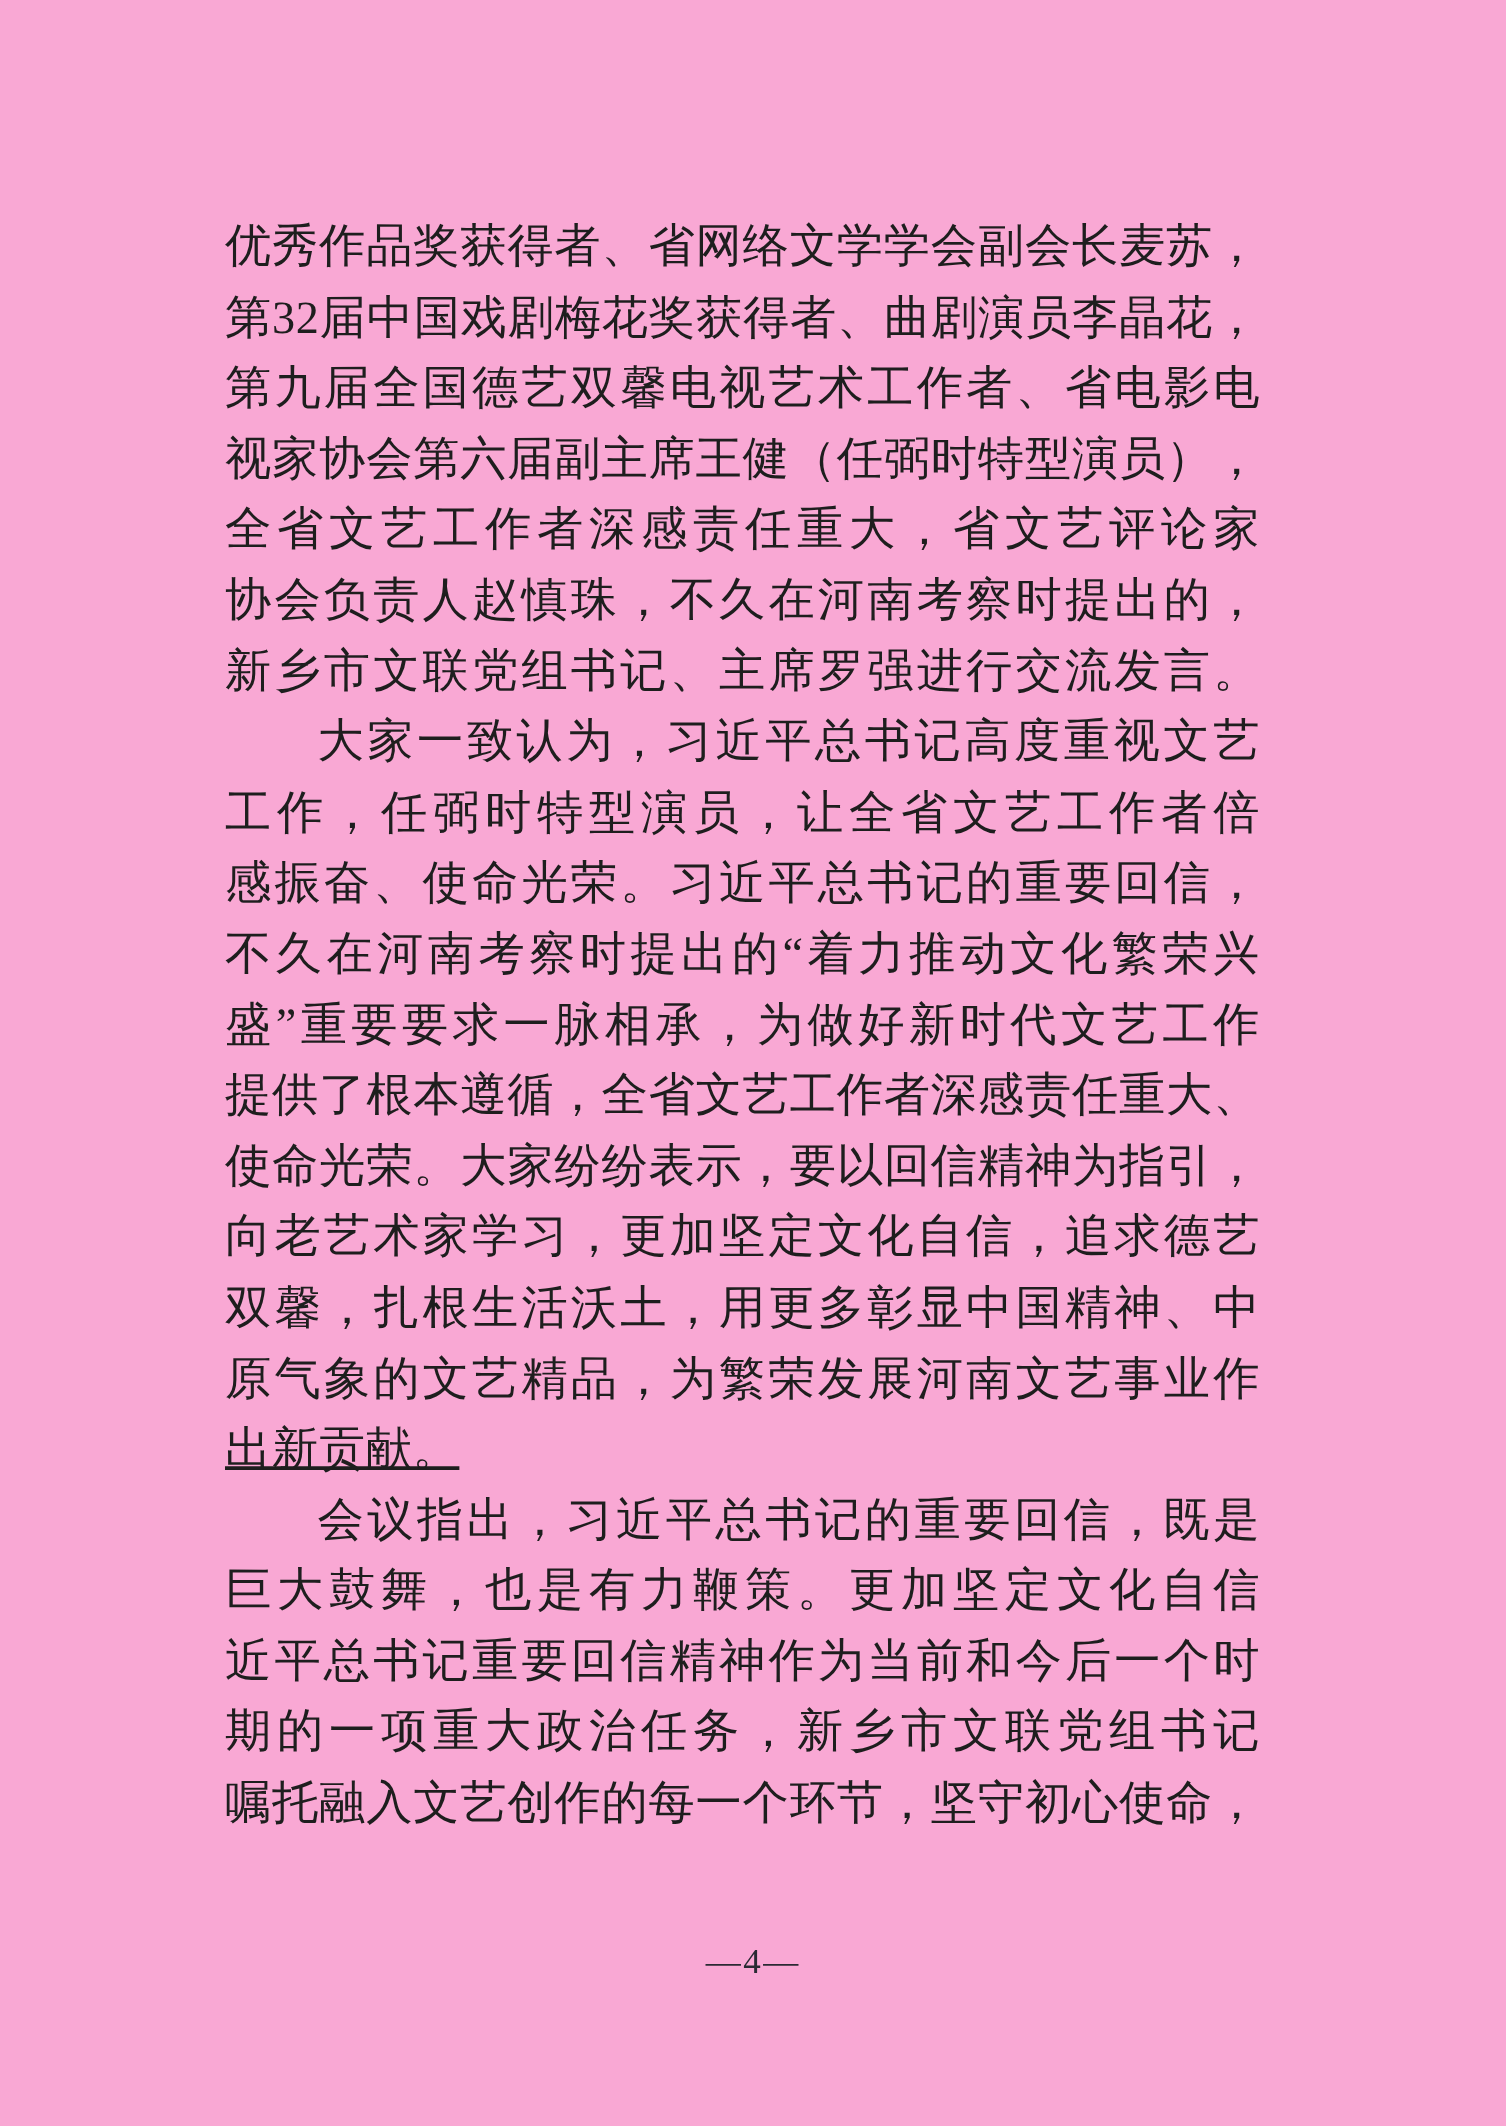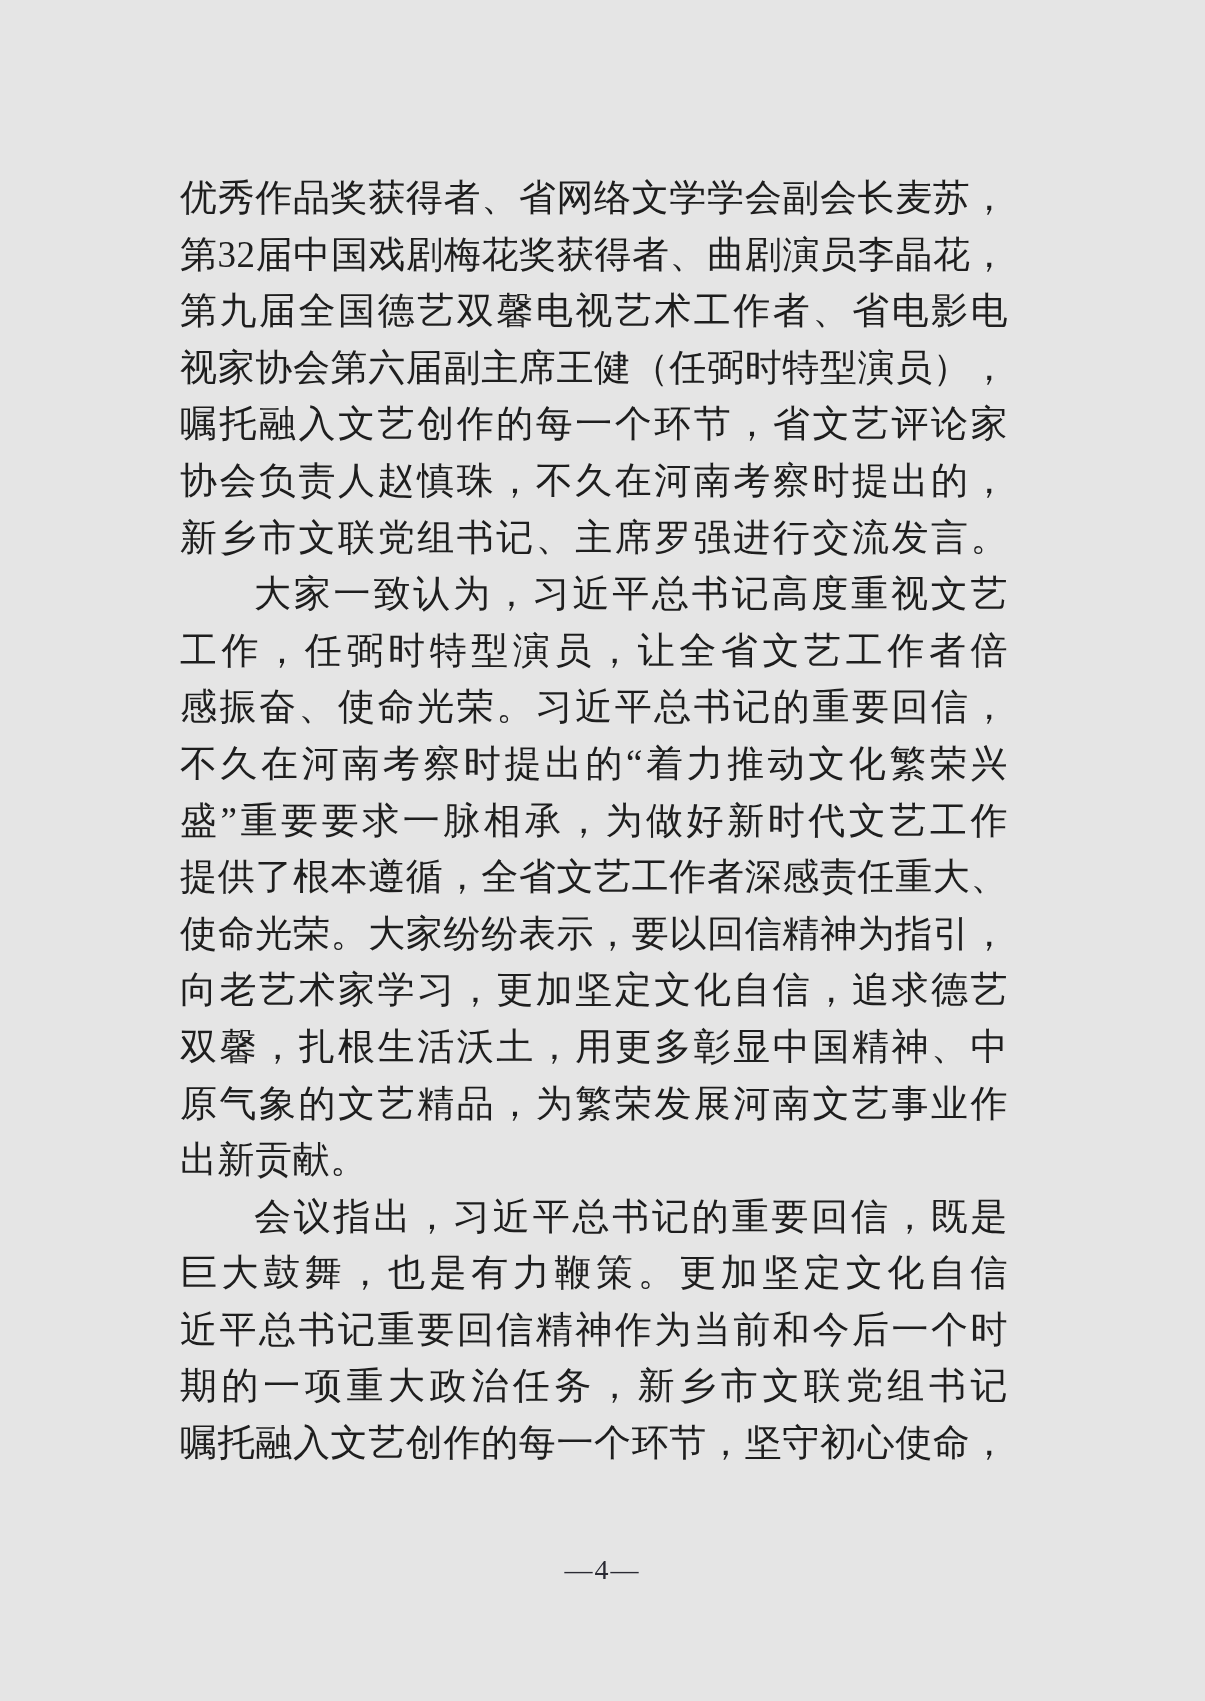--- a/index.html
+++ b/index.html
@@ -30,47 +30,48 @@
     text-align: justify;
     text-align-last: justify;
     text-justify: inter-character;
     letter-spacing: 0.5px;
   }
   .line.indent {
     padding-left: 74px; 
   }
   .line.short {
     text-align-last: left; 
+    text-decoration: underline;
   }
   .page-footer {
     position: absolute;
     left: 0;
     top: 1550px;
     width: 100%;
     text-align: center;
   }
   .page-number {
     font-size: 28px;
     line-height: 40px;
     letter-spacing: 2px;
     color: #2a2a33;
   }
 </style>
 </head>
 <body>
 
-<div class="page" style="background: #e5e5e5; color: rgb(30, 30, 30);">
+<div class="page" style="background: #f9a8d4; color: rgb(30, 30, 30);">
 
   <main class="text-block">
 
   <div class="line">优秀作品奖获得者、省网络文学学会副会长麦苏，</div>
       <div class="line">第32届中国戏剧梅花奖获得者、曲剧演员李晶花，</div>
       <div class="line">第九届全国德艺双馨电视艺术工作者、省电影电</div>
       <div class="line">视家协会第六届副主席王健（任弼时特型演员），</div>
-      <div class="line">嘱托融入文艺创作的每一个环节，省文艺评论家</div>
+      <div class="line">全省文艺工作者深感责任重大，省文艺评论家</div>
       <div class="line">协会负责人赵慎珠，不久在河南考察时提出的，</div>
       <div class="line">新乡市文联党组书记、主席罗强进行交流发言。</div>
       <div class="line indent">大家一致认为，习近平总书记高度重视文艺</div>
       <div class="line">工作，任弼时特型演员，让全省文艺工作者倍</div>
       <div class="line">感振奋、使命光荣。习近平总书记的重要回信，</div>
       <div class="line">不久在河南考察时提出的“着力推动文化繁荣兴</div>
       <div class="line">盛”重要要求一脉相承，为做好新时代文艺工作</div>
       <div class="line">提供了根本遵循，全省文艺工作者深感责任重大、</div>
       <div class="line">使命光荣。大家纷纷表示，要以回信精神为指引，</div>
       <div class="line">向老艺术家学习，更加坚定文化自信，追求德艺</div>

